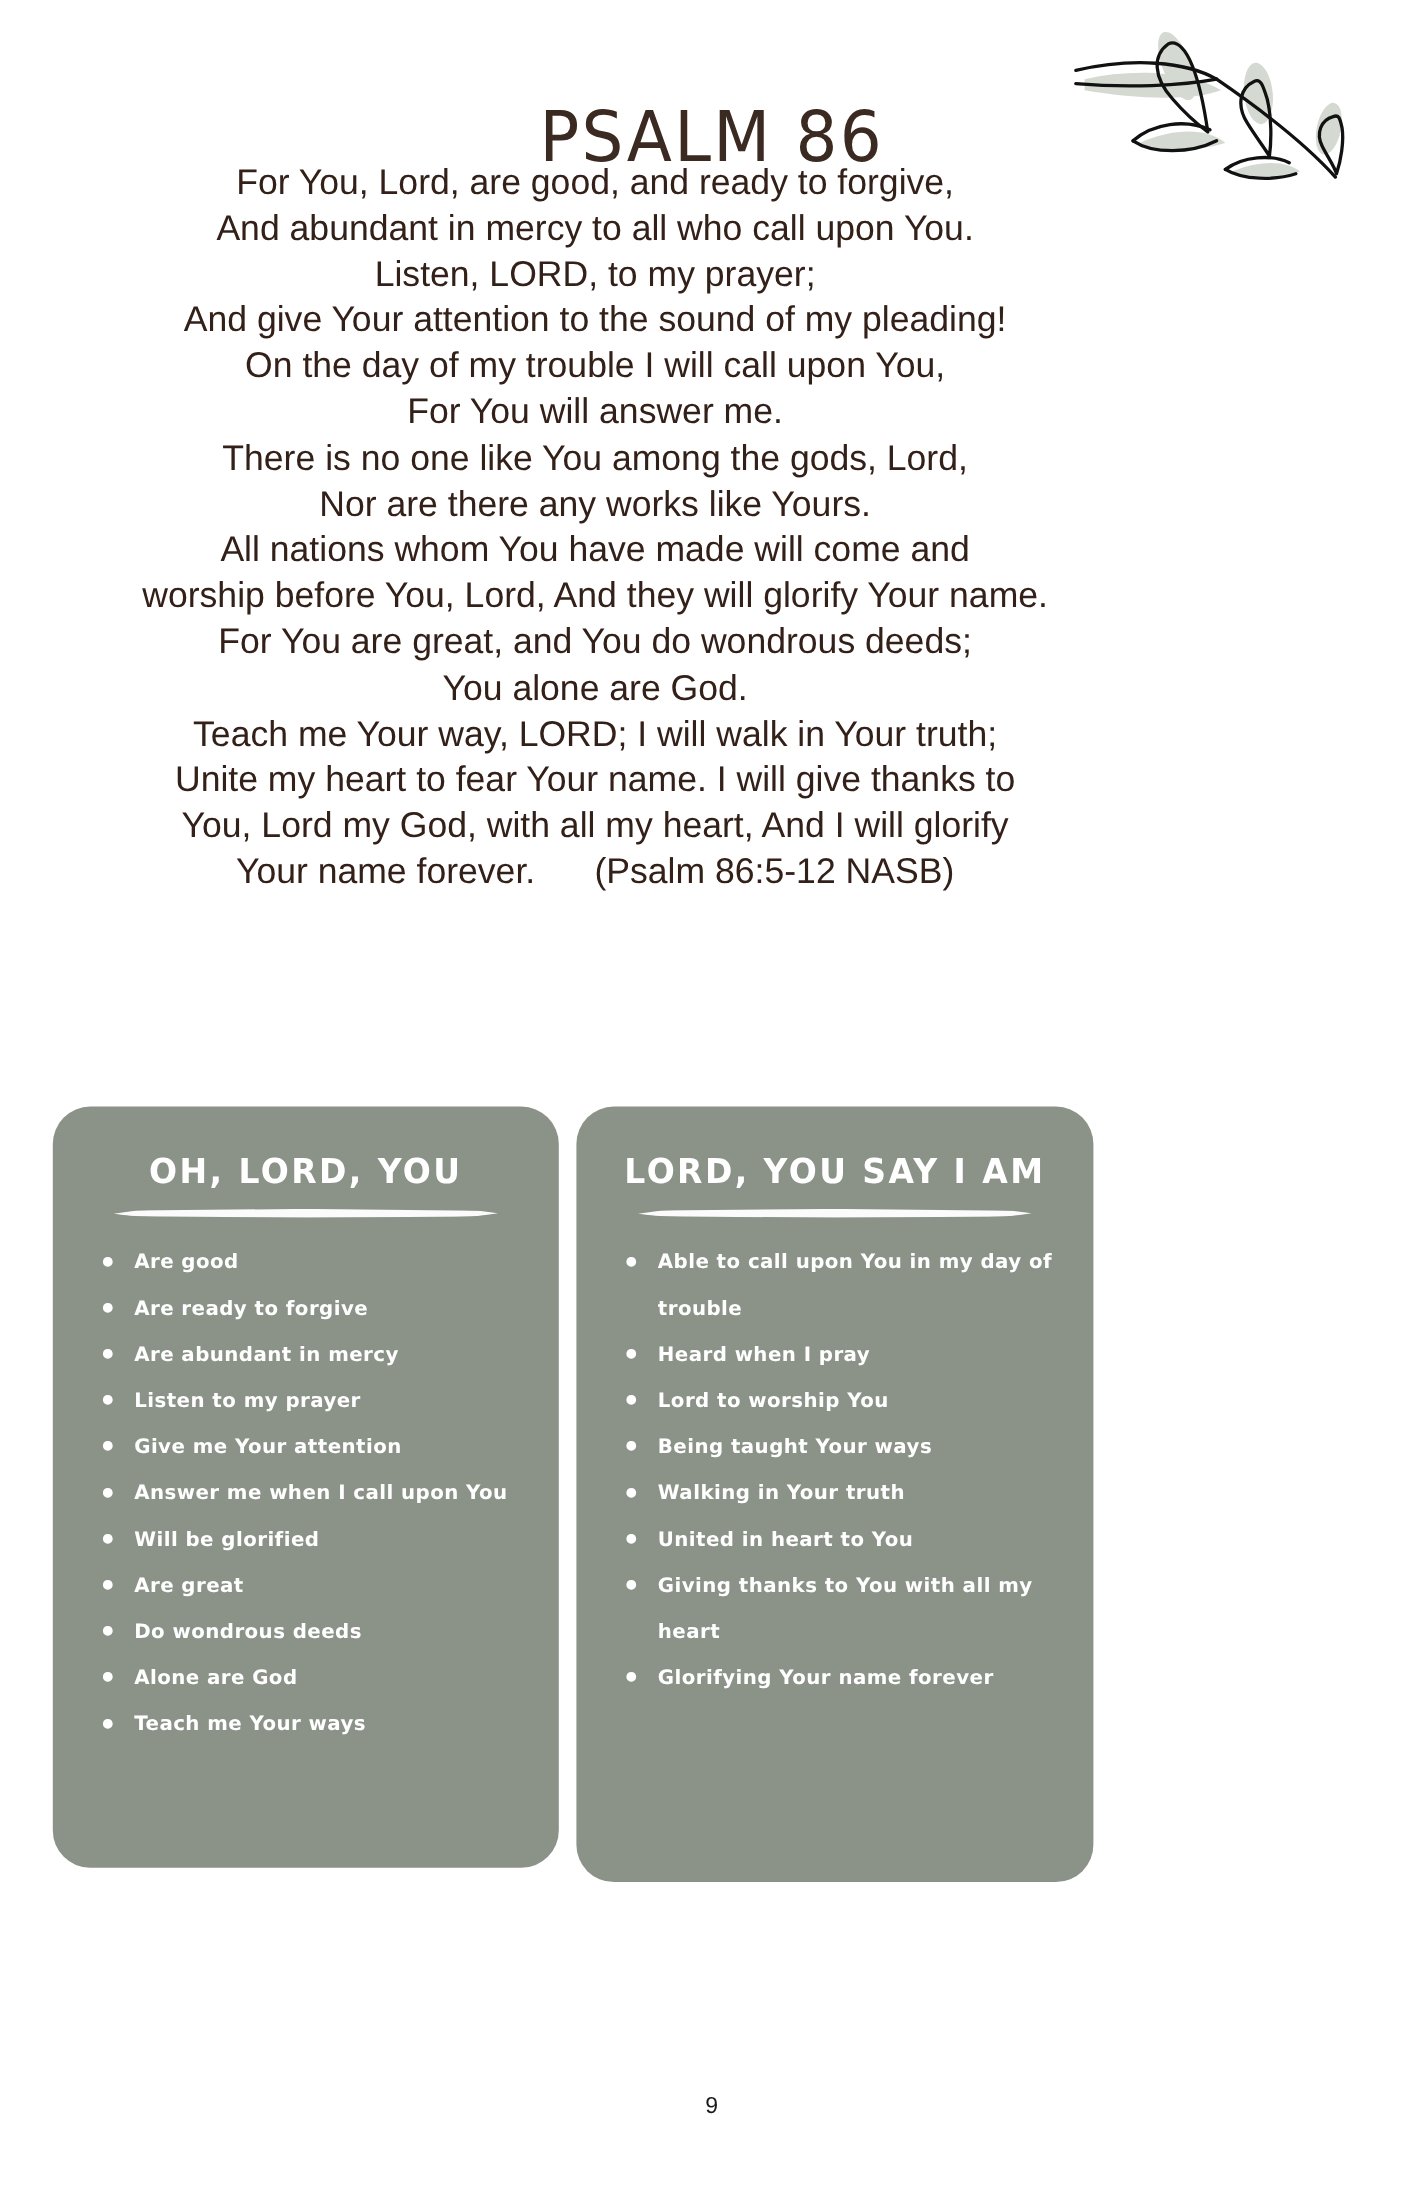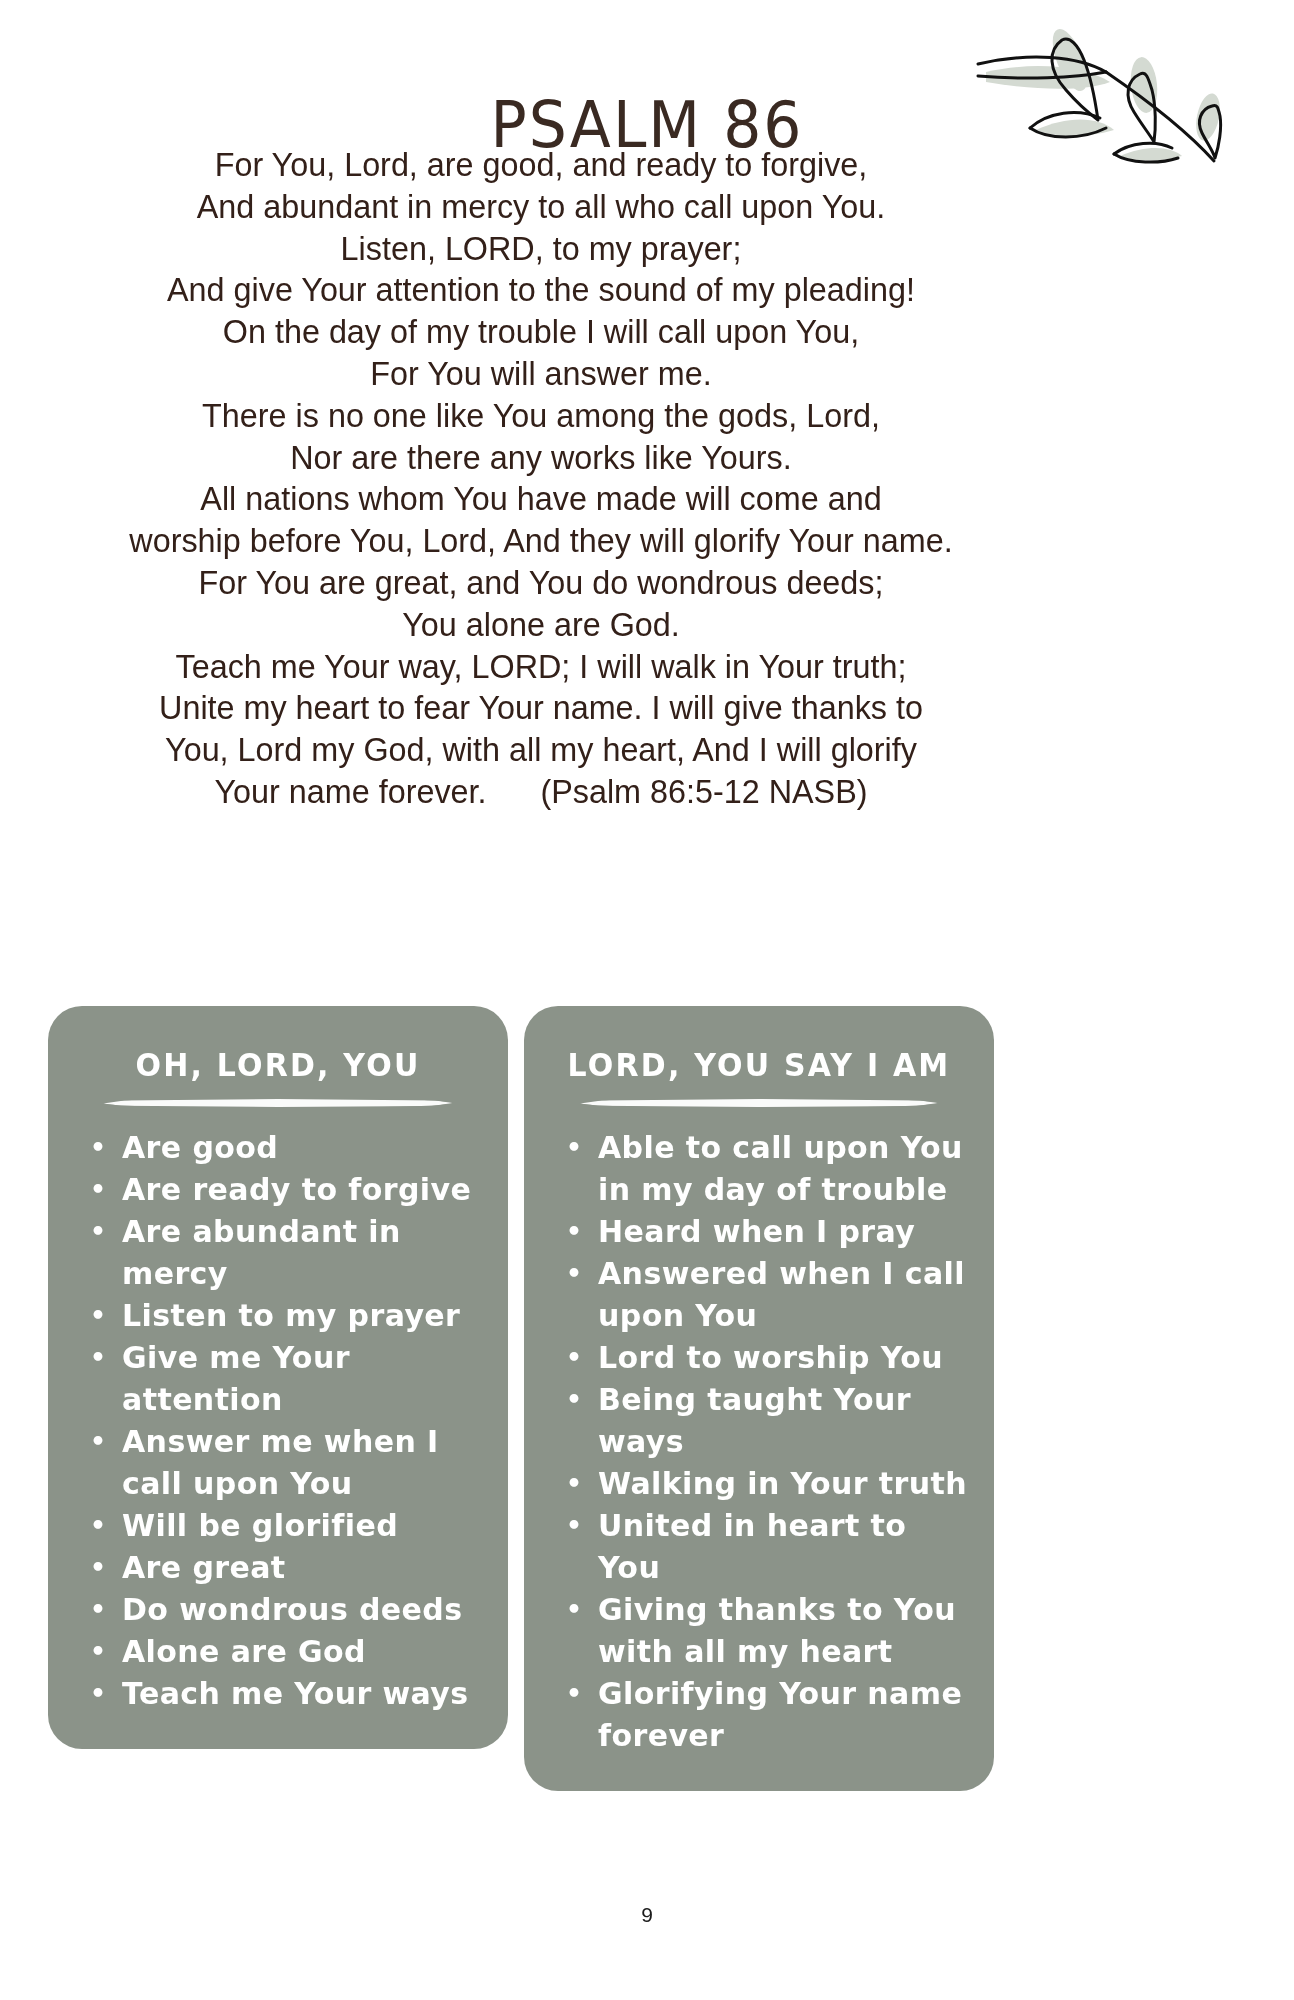--- a/index.html
+++ b/index.html
@@ -102,21 +102,21 @@
   .card-list {
     list-style: none;
     margin: 0;
     padding: 0 2px 0 14px;
   }
   .card-list li {
     position: relative;
     padding-left: 38px;
     font-family: "DejaVu Sans", sans-serif;
     font-weight: 700;
-    font-size: 30px;
+    font-size: 18px;
     line-height: 42px;
     letter-spacing: .4px;
     color: #ffffff;
     margin-bottom: 0px;
   }
   .card-list li::before {
     content: "\2022";
     position: absolute;
     left: 6px;
     top: 0;
@@ -205,21 +205,20 @@
       <li>Teach me Your ways</li>
     </ul>
   </section>
 
   <section class="card card-right">
     <h2 class="card-title">LORD, YOU SAY I AM</h2>
     <div class="card-divider"></div>
     <ul class="card-list">
       <li>Able to call upon You in my day of trouble</li>
       <li>Heard when I pray</li>
-      <li>Answered when I call upon You</li>
       <li>Lord to worship You</li>
       <li>Being taught Your ways</li>
       <li>Walking in Your truth</li>
       <li>United in heart to You</li>
       <li>Giving thanks to You with all my heart</li>
       <li>Glorifying Your name forever</li>
     </ul>
   </section>
 
 </div>

